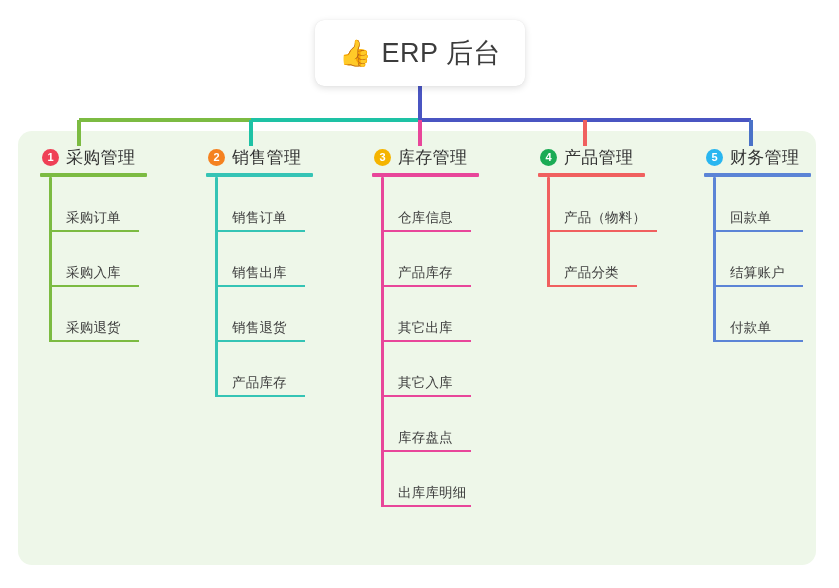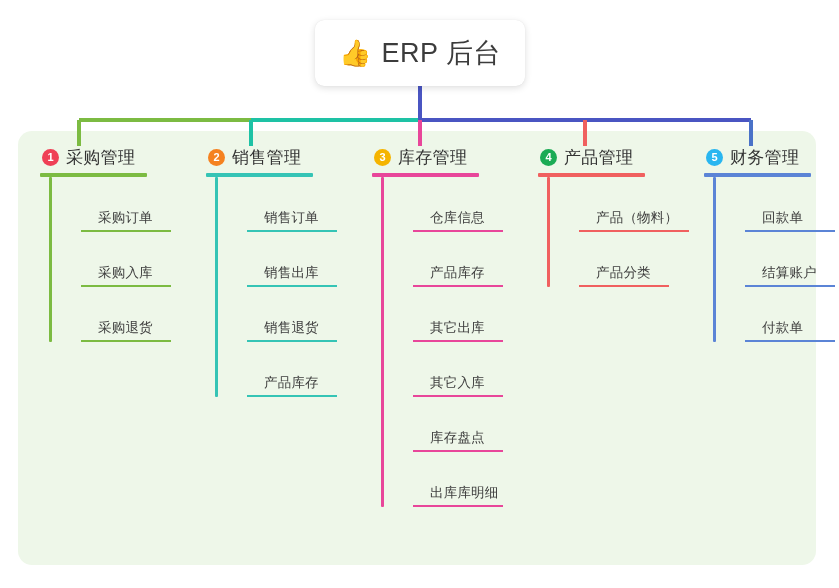--- a/index.html
+++ b/index.html
@@ -113,21 +113,20 @@
     bottom: 0;
     width: 3px;
     border-radius: 1px;
   }
   .child {
     position: relative;
     height: 55px;
     box-sizing: border-box;
     display: flex;
     align-items: flex-end;
-    margin-left: 32px;
   }
   .child-label {
     font-size: 13.5px;
     color: #3d3d3d;
     white-space: nowrap;
     padding: 0 0 5px 17px;
     letter-spacing: 0.2px;
   }
   .child-rule {
     position: absolute;

